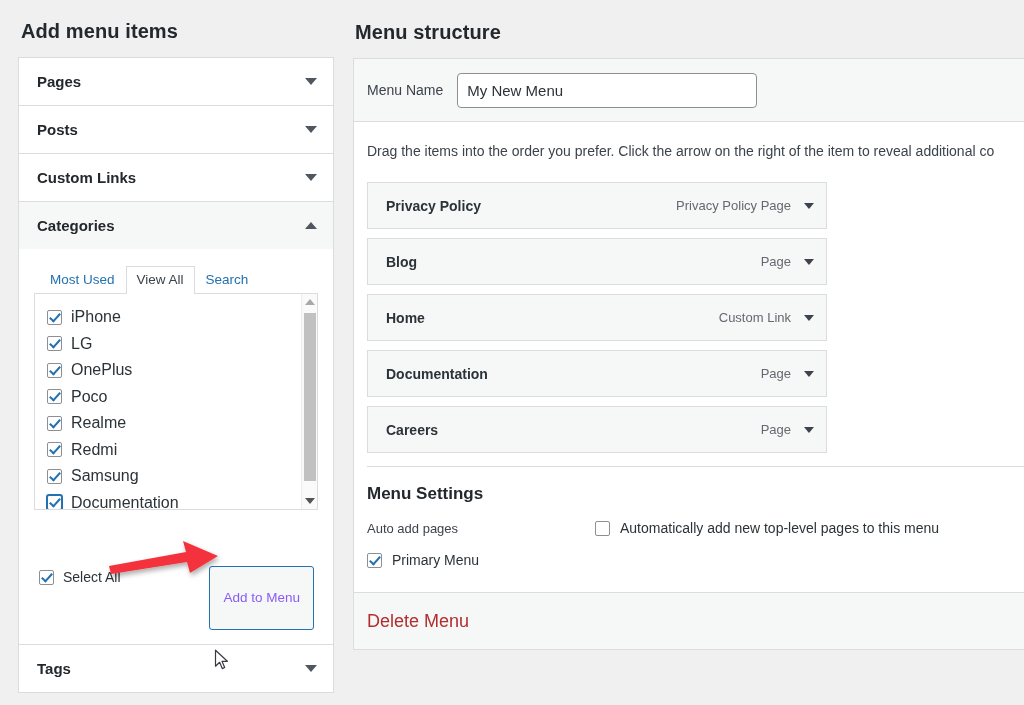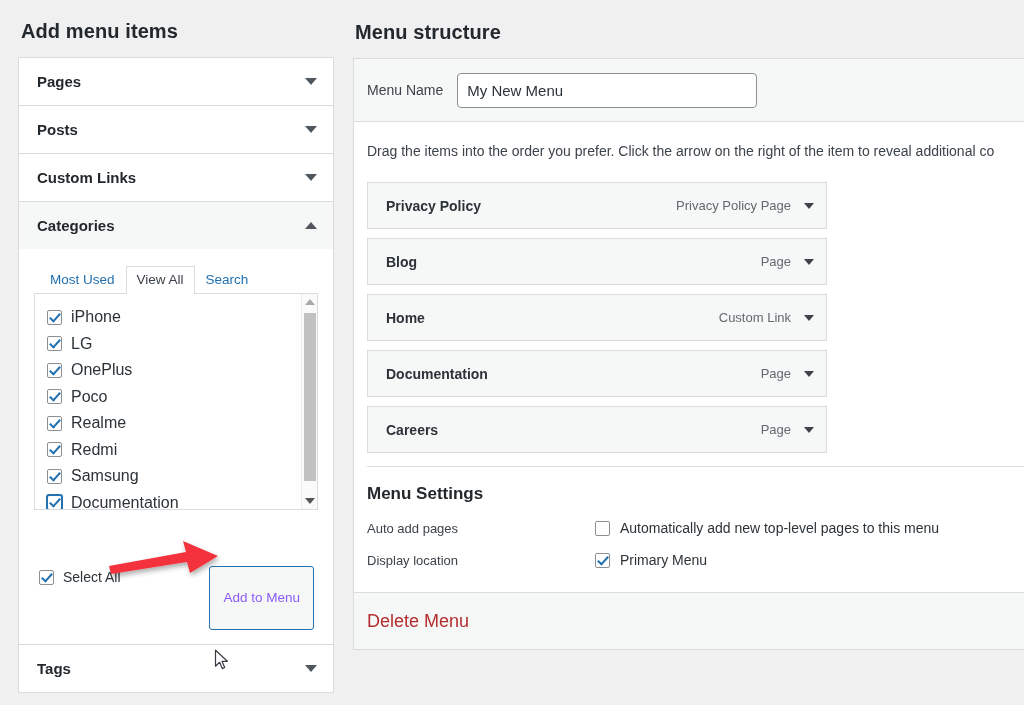--- a/index.html
+++ b/index.html
@@ -530,21 +530,20 @@
 
     <div class="setting-row">
       <span class="setting-label">Auto add pages</span>
       <span class="setting-ctl">
         <span class="cb"></span>
         <span class="setting-ctl-text">Automatically add new top-level pages to this menu</span>
       </span>
     </div>
 
     <div class="setting-row">
-      <span class="setting-label">Display location</span>
       <span class="setting-ctl">
         <span class="cb checked"></span>
         <span class="setting-ctl-text">Primary Menu</span>
       </span>
     </div>
 
     <div id="delete-bar">
       <span id="delete-menu-link">Delete Menu</span>
     </div>
 

